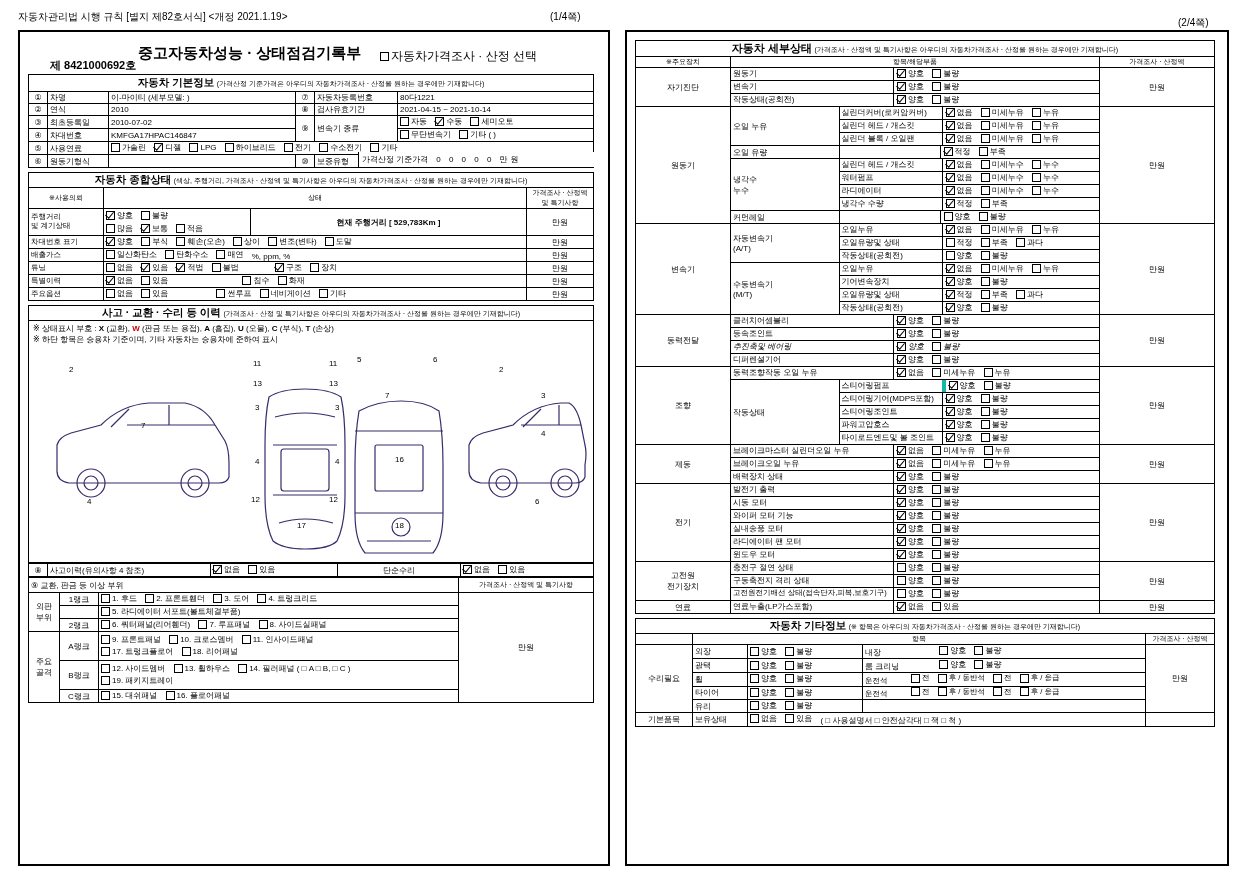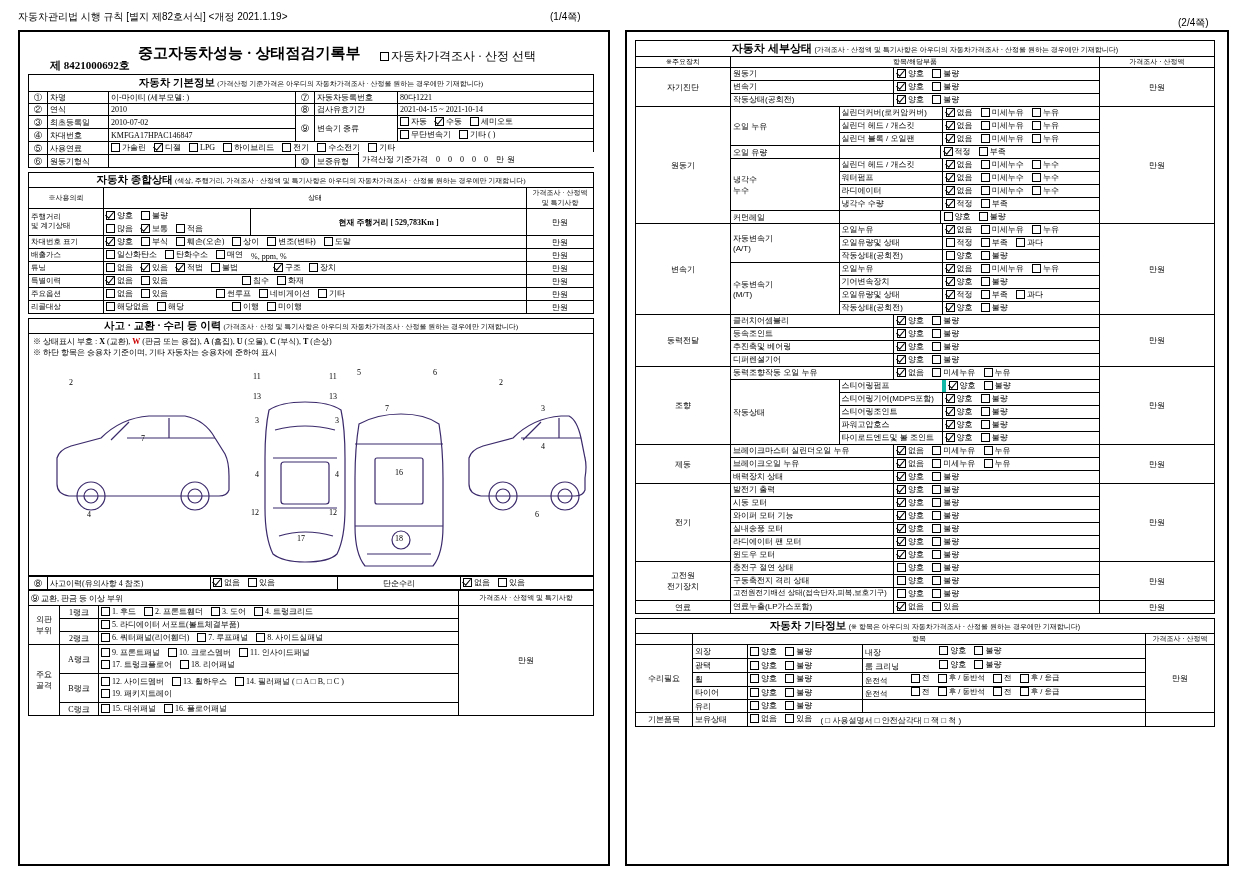--- a/index.html
+++ b/index.html
@@ -1,20 +1,20 @@
 <!DOCTYPE html>
 <html lang="ko"><head>
 <meta charset="utf-8">
 <style>
   html,body{margin:0;padding:0;background:#ffffff;}
   body{font-family:"Liberation Sans","DejaVu Sans",sans-serif;color:#000;}
   #page{position:relative;width:1243px;height:878px;background:#fff;overflow:hidden;}
   .hdr{position:absolute;font-size:10px;}
   .sheet{position:absolute;border:2px solid #000;background:#fff;}
-  .sheet.left{left:18px;top:30px;width:588px;height:832px;font-family:Liberation Serif, serif;}
+  .sheet.left{left:18px;top:30px;width:588px;height:832px;}
   .sheet.right{left:625px;top:30px;width:600px;height:832px;}
   table{border-collapse:collapse;}
   td,th{border:1px solid #000;padding:0 2px;font-size:9px;vertical-align:middle;}
   .ttl{text-align:center;font-weight:bold;}
   .tiny{font-size:7px;font-weight:normal;}
   .t8{font-size:8px;}
   .t75{font-size:7.5px;}
   .t7{font-size:7px;}
   .c{text-align:center;}
   .b{font-weight:bold;}
@@ -330,42 +330,20 @@
                   <span class="cb"></span>
                   <span>썬루프</span>
                 </span>
             <span class="opt">
                   <span class="cb"></span>
                   <span>네비게이션</span>
                 </span>
             <span class="opt">
                   <span class="cb"></span>
                   <span>기타</span>
-                </span>
-          </td>
-          <td class="manwon">만원</td>
-        </tr>
-        <tr>
-          <td class="t75">리콜대상</td>
-          <td colspan="2" class="t8">
-            <span class="opt">
-                  <span class="cb"></span>
-                  <span>해당없음</span>
-                </span>
-            <span class="opt">
-                  <span class="cb"></span>
-                  <span>해당</span>
-                </span>
-            <span class="opt" style="margin-left:40px;">
-                  <span class="cb"></span>
-                  <span>이행</span>
-                </span>
-            <span class="opt">
-                  <span class="cb"></span>
-                  <span>미이행</span>
                 </span>
           </td>
           <td class="manwon">만원</td>
         </tr>
       </tbody>
         </table>
 
       <table style="width:566px;margin-top:4px;">
         <tbody>
             <tr>
@@ -1023,21 +1001,21 @@
                     </span>
             <span class="opt">
                       <span class="cb"></span>
                       <span>불량</span>
                     </span>
           </div>
                 </div>
               </td>
             </tr>
         <tr>
-              <td colspan="2" class="t8" style="padding:0;">
+              <td colspan="2" class="t8" style="padding:0;font-style:italic;">
           <div style="display:flex;">
                   <div style="width:160px;border-right:1px solid #000;padding-left:2px;">추진축및 베어링</div>
           <div style="flex:1;padding-left:3px;">
             <span class="opt">
                       <span class="cb on"></span>
                       <span>양호</span>
                     </span>
             <span class="opt">
                       <span class="cb"></span>
                       <span>불량</span>

